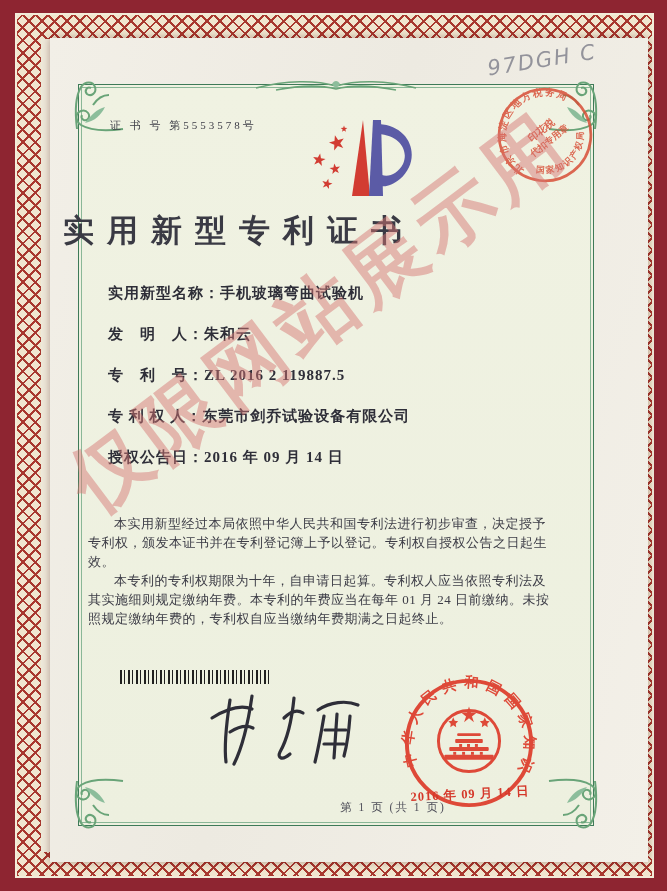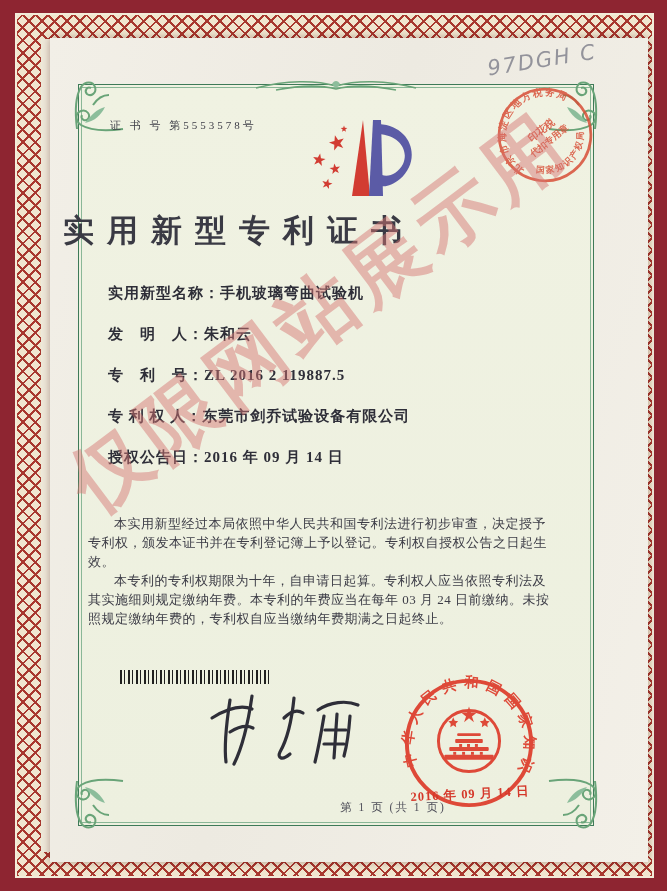--- a/index.html
+++ b/index.html
@@ -142,21 +142,21 @@
       <div class="frow">
         <span class="flabel">专 利 权 人：</span><span class="fvalue">东莞市剑乔试验设备有限公司</span>
       </div>
       <div class="frow">
         <span class="flabel">授权公告日：</span><span class="fvalue">2016 年 09 月 14 日</span>
       </div>
     </div>
 
     <div class="paras">
       <p>本实用新型经过本局依照中华人民共和国专利法进行初步审查，决定授予专利权，颁发本证书并在专利登记簿上予以登记。专利权自授权公告之日起生效。</p>
-      <p>本专利的专利权期限为十年，自申请日起算。专利权人应当依照专利法及其实施细则规定缴纳年费。本专利的年费应当在每年 03 月 24 日前缴纳。未按照规定缴纳年费的，专利权自应当缴纳年费期满之日起终止。</p>
+      <p>本专利的专利权期限为十年，自申请日起算。专利权人应当依照专利法及其实施细则规定缴纳年费。本专利的年费应当在每年 01 月 24 日前缴纳。未按照规定缴纳年费的，专利权自应当缴纳年费期满之日起终止。</p>
     </div>
 
     <div class="barcode"></div>
 
 
     <svg class="signature" viewBox="0 0 170 88">
       <g fill="none" stroke="#2e2e38" stroke-width="3.2" stroke-linecap="round">
         <path d="M30,12 C26,38 24,58 26,74"></path>
         <path d="M12,30 C28,20 42,17 52,21"></path>
         <path d="M52,8 C48,36 42,60 34,76"></path>

